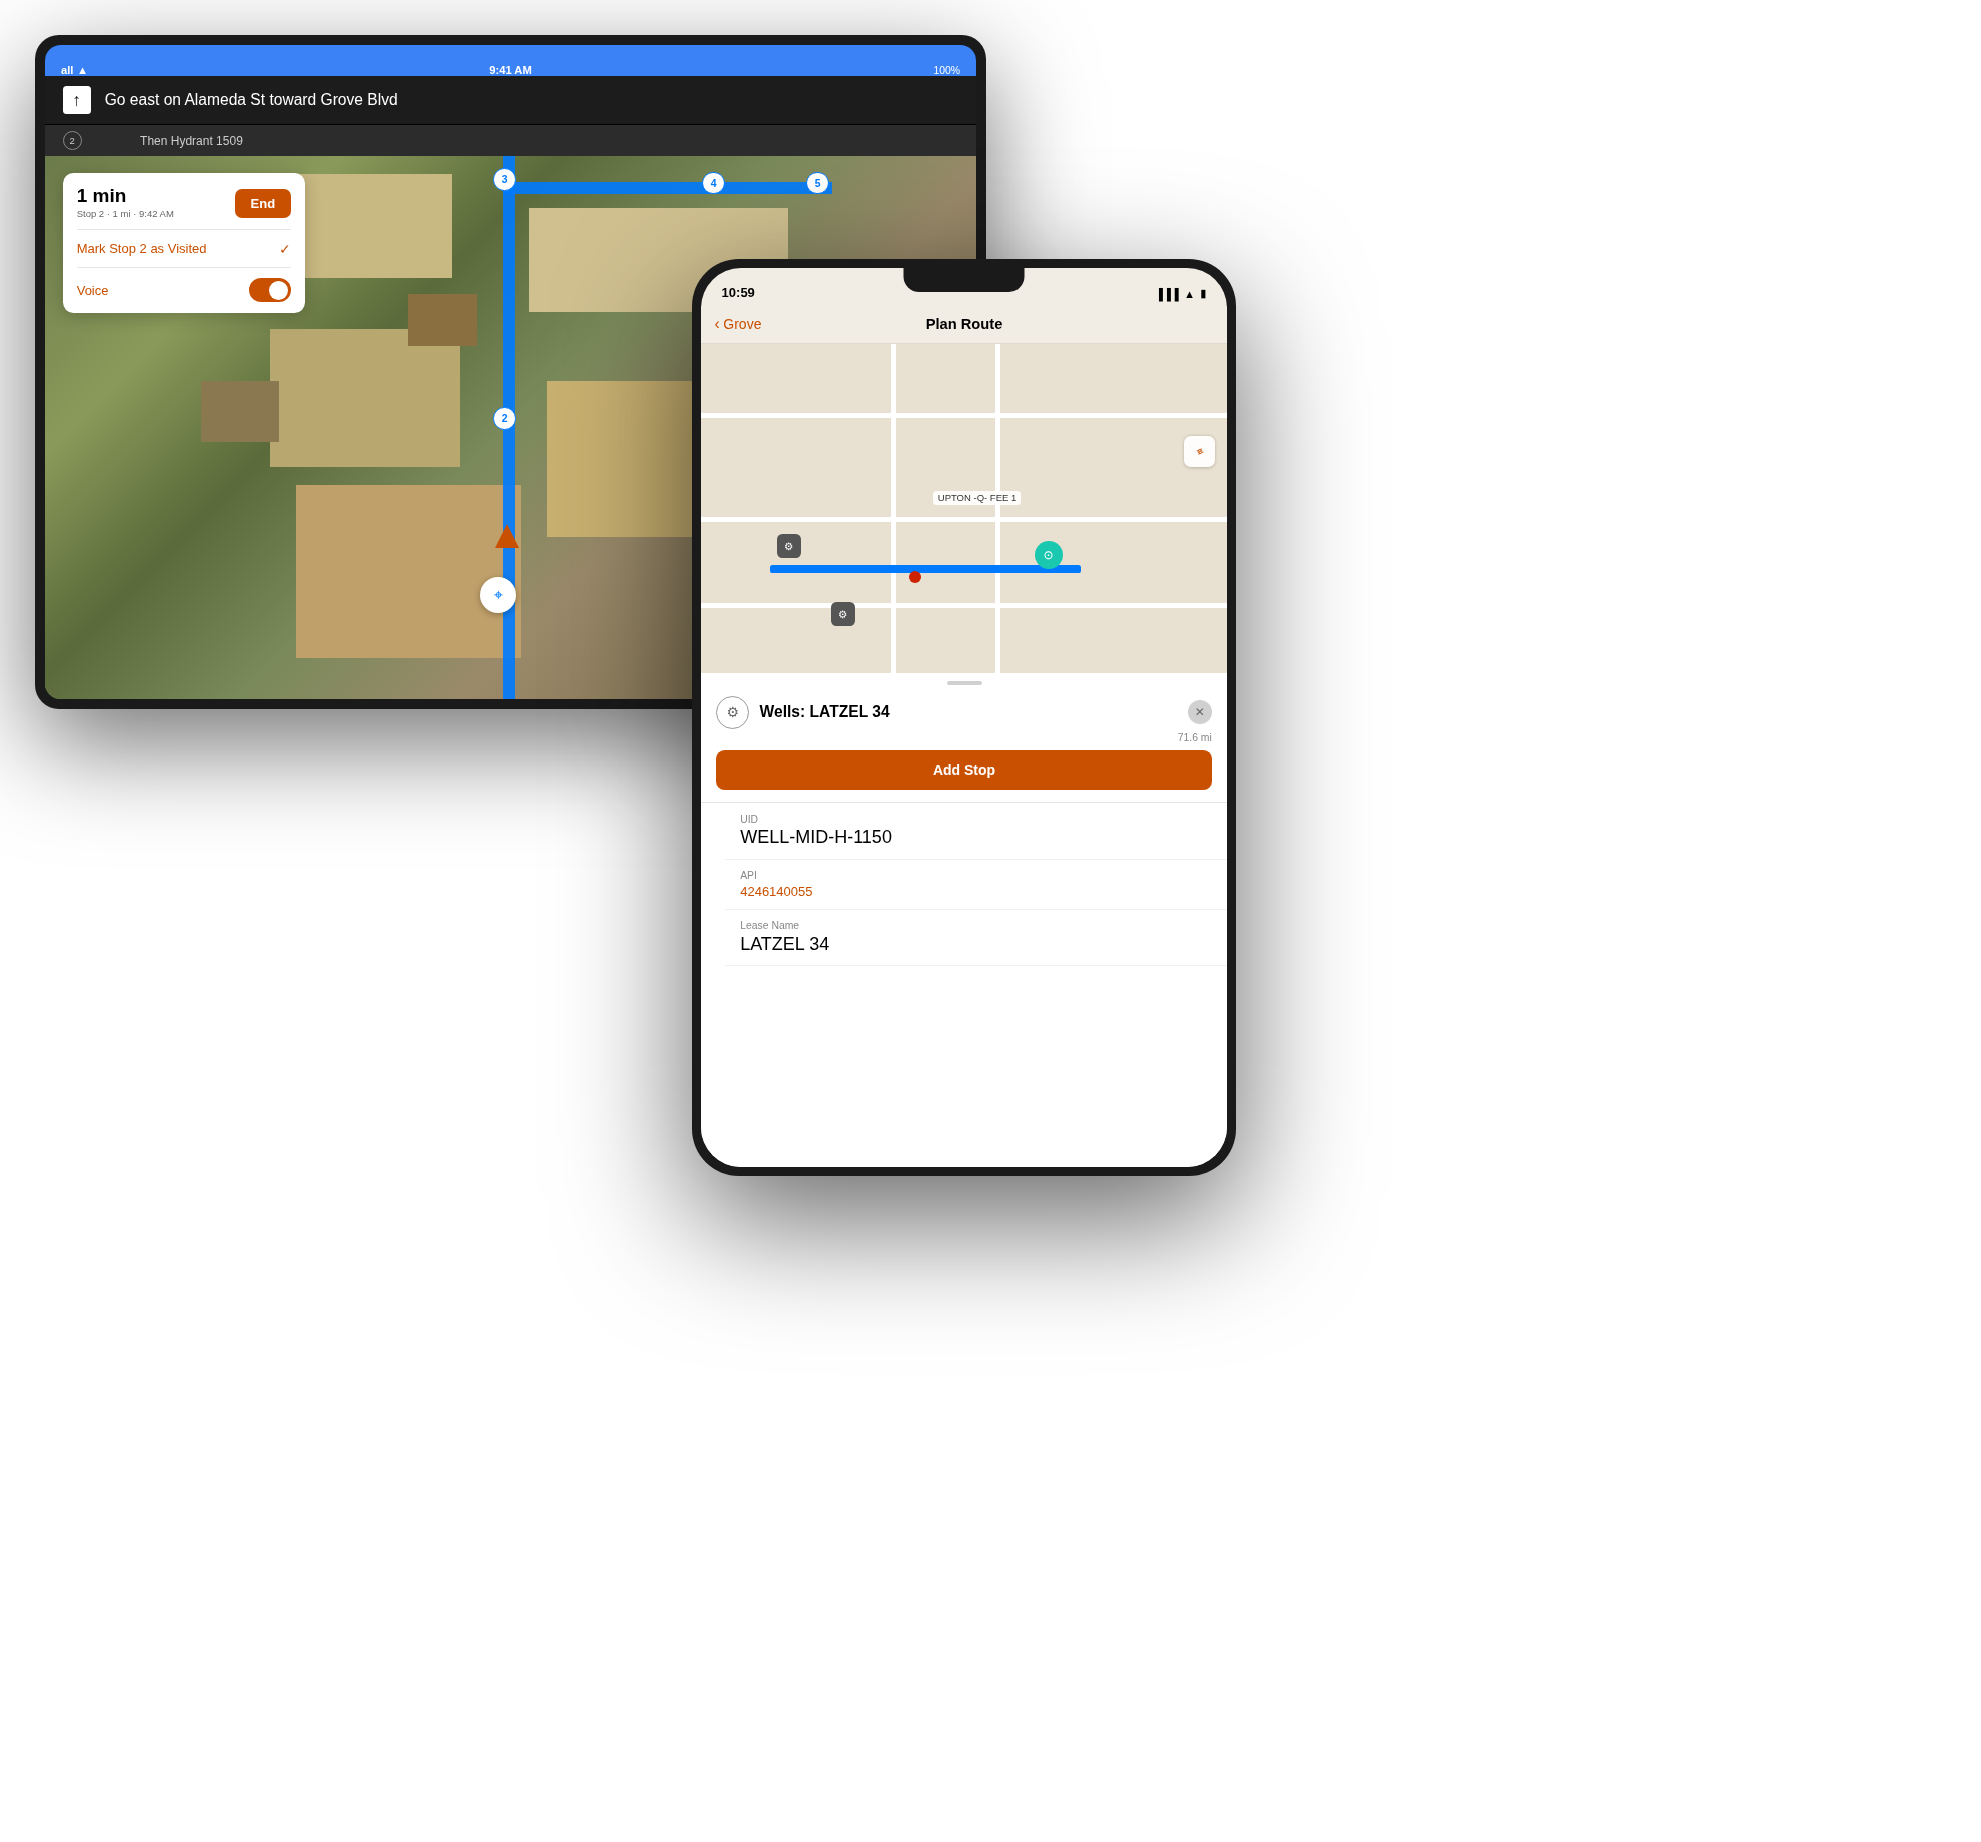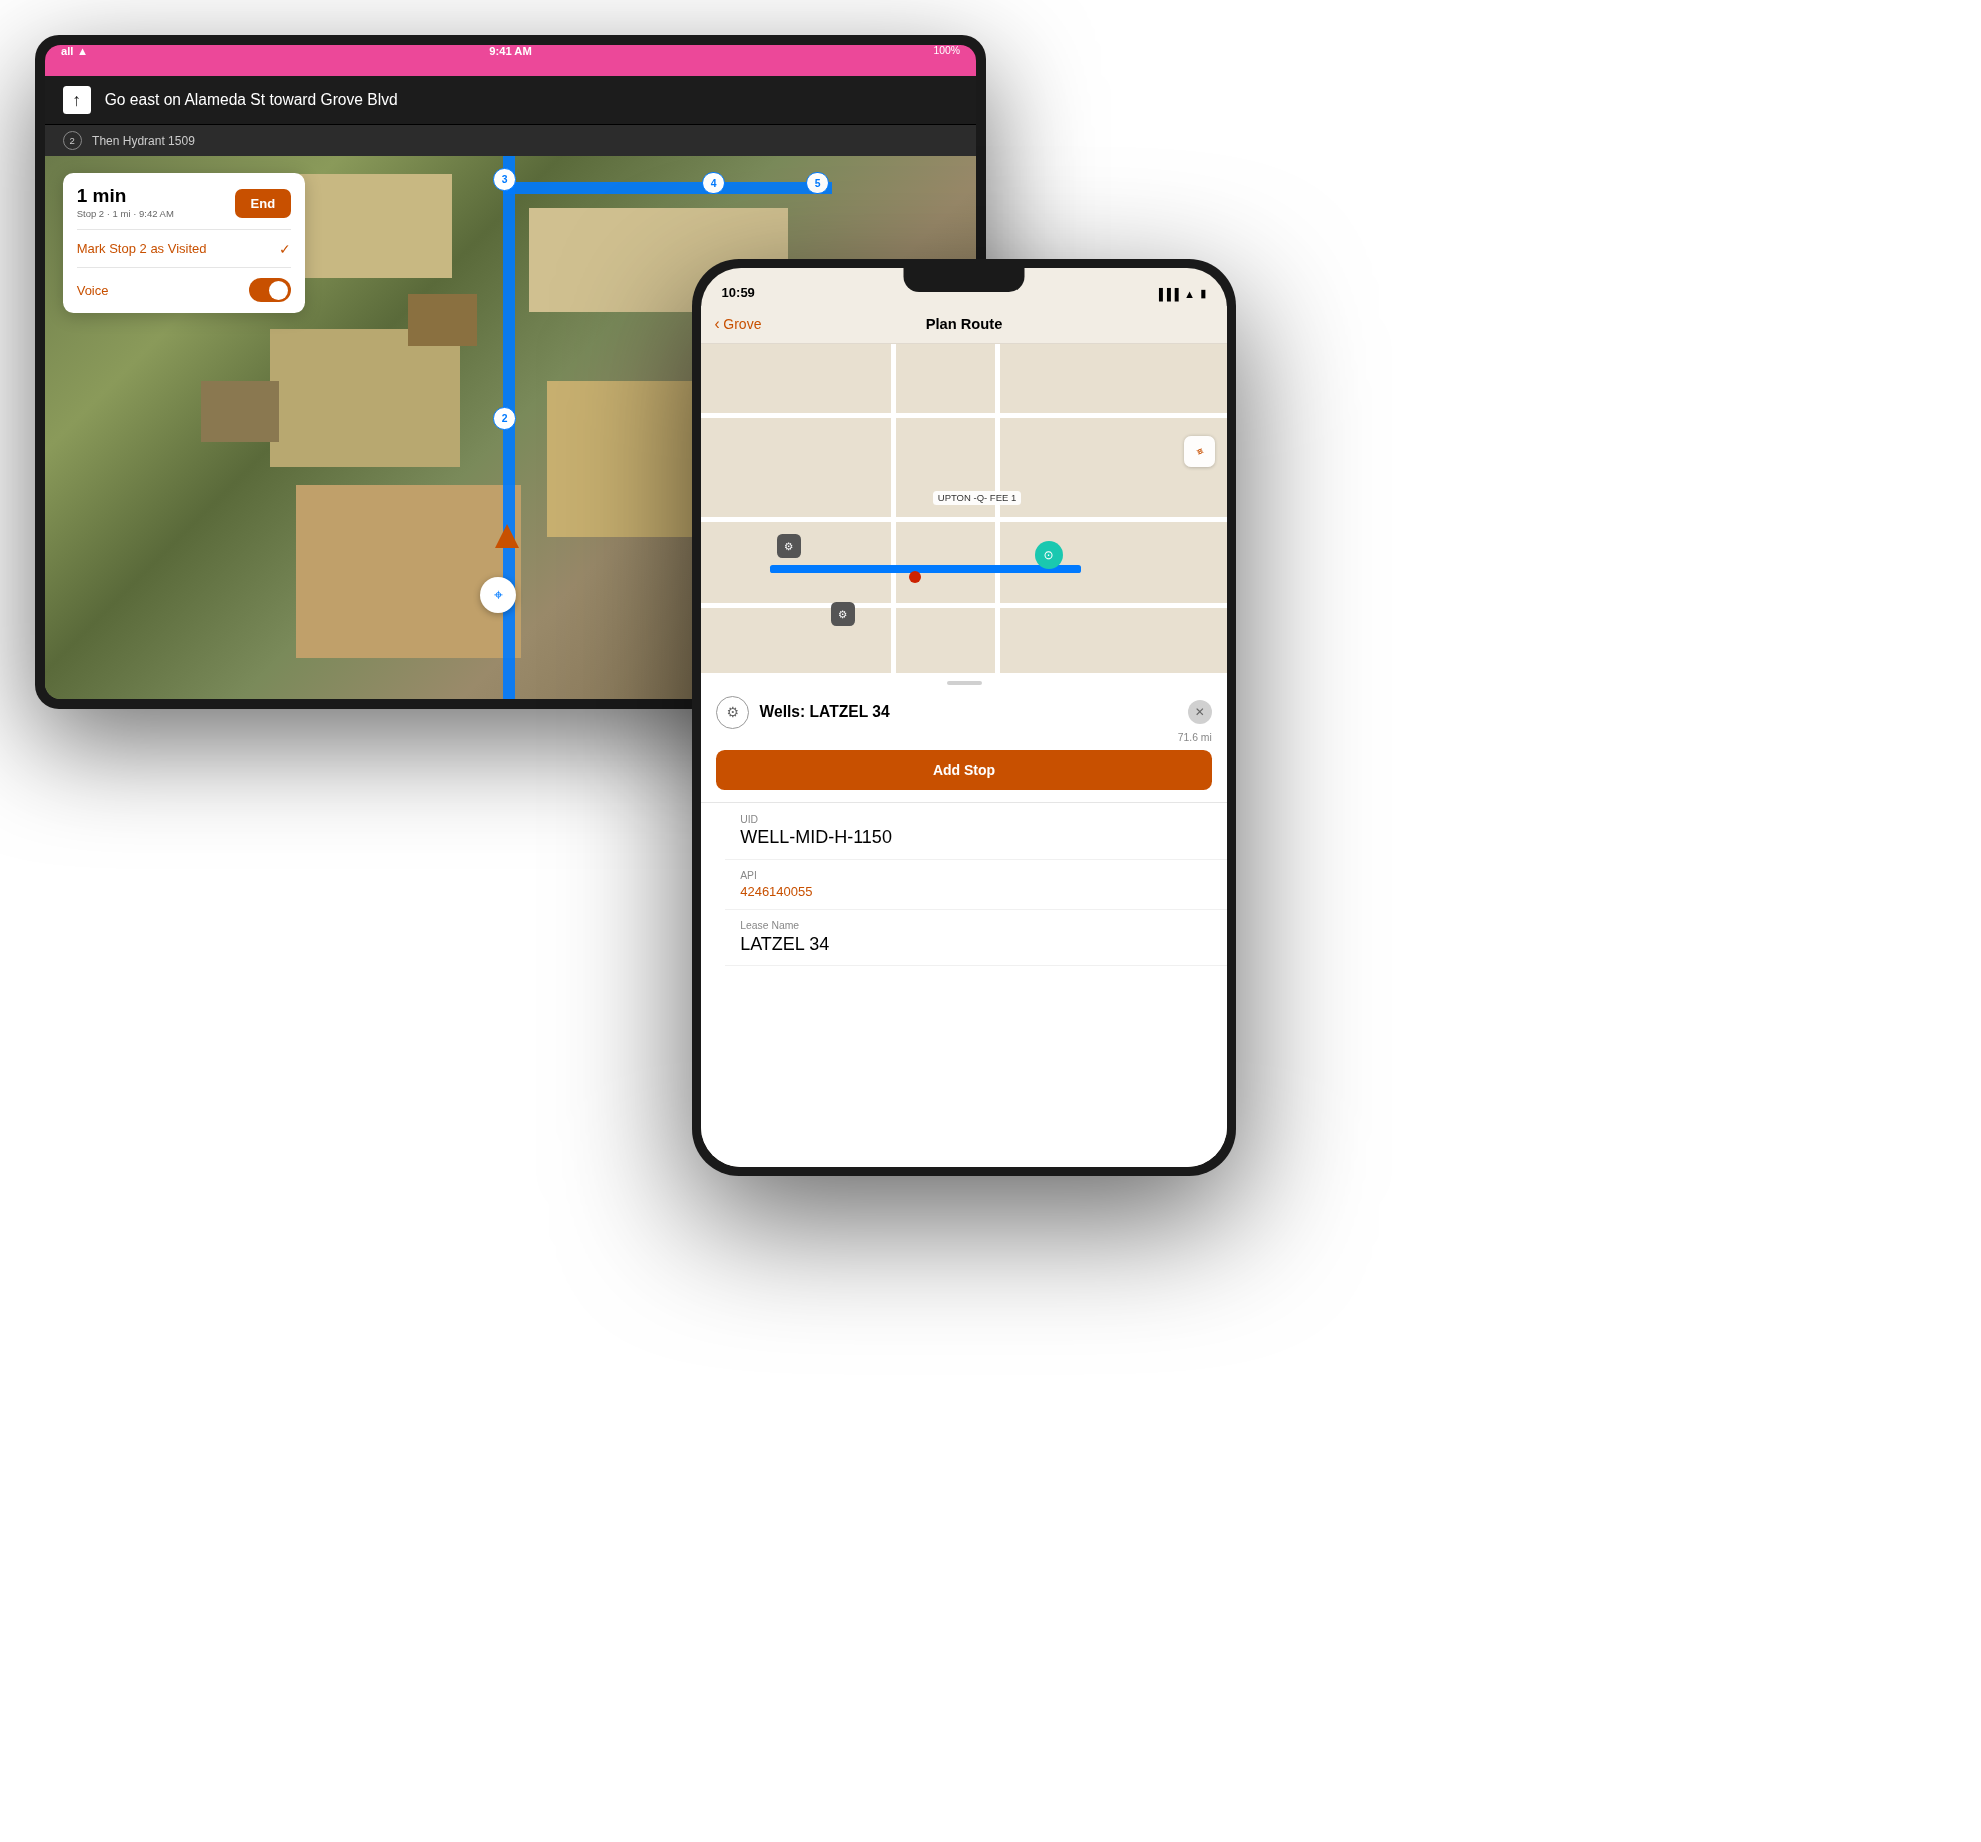--- a/index.html
+++ b/index.html
@@ -42,24 +42,24 @@
       background: #000;
       border-radius: 15.6px;
       overflow: hidden;
     }
 
     
     .tablet-statusbar {
       position: absolute;
       top: 0; left: 0; right: 0;
       height: 31px;
-      background: #ec4899;
+      background: #3b82f6;
       z-index: 10;
       display: flex;
-      align-items: flex-start;
+      align-items: flex-end;
       padding: 0 15.6px;
     }
     .tablet-statusbar .signal {
       font-size: 11.2px;
       color: #fff;
       font-weight: 600;
       margin-right: 3.5px;
     }
     .tablet-statusbar .wifi-icon {
       font-size: 11.2px;
@@ -125,20 +125,21 @@
     .tablet-secondary .step-num {
       width: 19px; height: 19px;
       border: 1.7px solid #888;
       border-radius: 50%;
       display: flex; align-items: center; justify-content: center;
       font-size: 9.5px; color: #ccc;
     }
     .tablet-secondary .step-text {
       font-size: 12px;
       color: #ccc;
+      margin-left: 48px;
     }
 
     
     .tablet-map {
       position: absolute;
       top: 111px; left: 0; right: 0; bottom: 0;
       background: #7a8c5a;
       overflow: hidden;
     }
 

